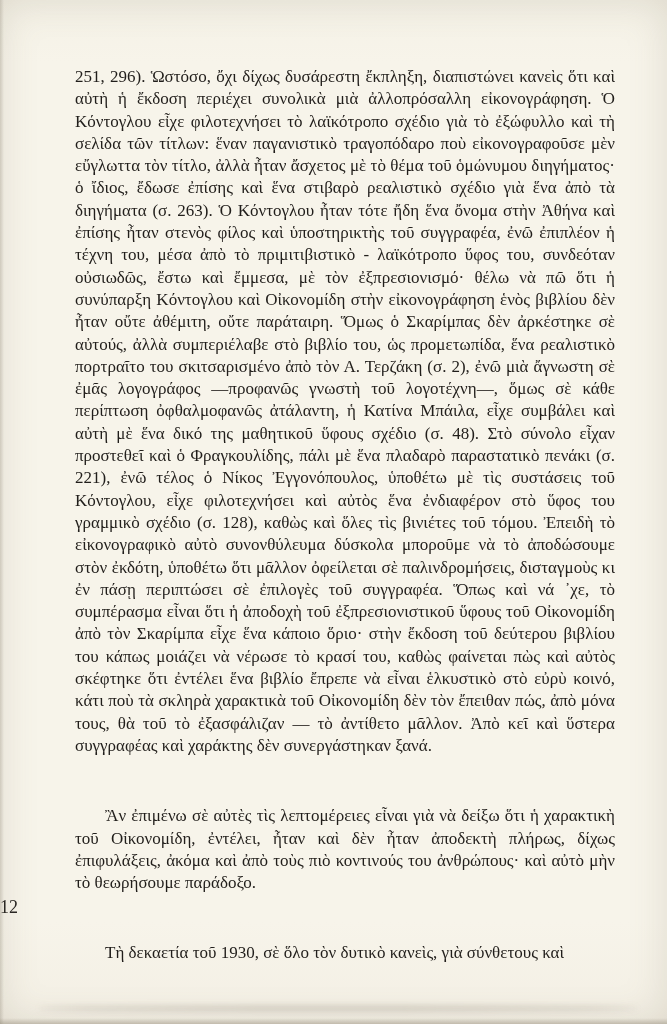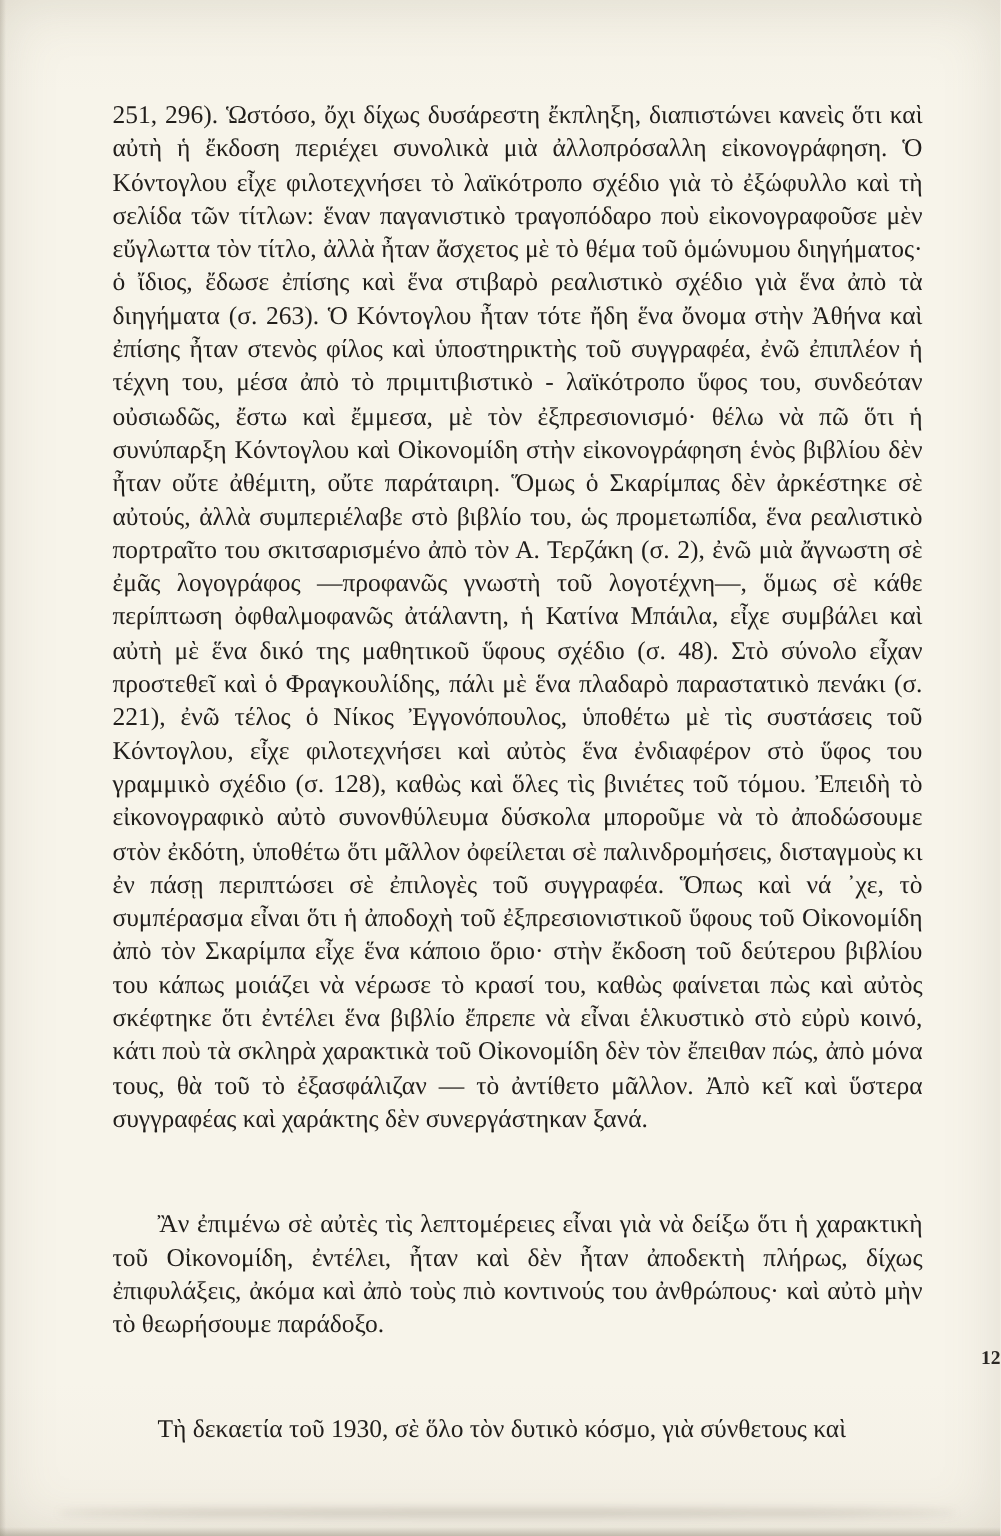--- a/index.html
+++ b/index.html
@@ -37,24 +37,23 @@
   }
   .text-block p.indent {
     text-indent: 30px;
     margin-top: 48px;
   }
   .page-number {
     position: absolute;
     left: 0;
     top: 897px;
     width: 667px;
-    text-align: right;
+    text-align: left;
     color: #2a2723;
-    font-size: 13px;
-    font-weight: bold;
+    font-size: 18px;
   }
   .scan-smudge-bottom {
     position: absolute;
     left: 38px;
     top: 1006px;
     width: 600px;
     height: 5px;
     background: rgba(110,100,85,0.28);
     border-radius: 50%;
     filter: blur(3px);
@@ -77,21 +76,21 @@
   }
 </style>
 </head>
 <body>
 
 <div class="page">
 
   <div class="text-block">
     <p>251, 296). Ὡστόσο, ὄχι δίχως δυσάρεστη ἔκπληξη, διαπιστώνει κανεὶς ὅτι καὶ αὐτὴ ἡ ἔκδοση περιέχει συνολικὰ μιὰ ἀλλοπρόσαλλη εἰκονογράφηση. Ὁ Κόντογλου εἶχε φιλοτεχνήσει τὸ λαϊκότροπο σχέδιο γιὰ τὸ ἐξώφυλλο καὶ τὴ σελίδα τῶν τίτλων: ἕναν παγανιστικὸ τραγοπόδαρο ποὺ εἰκονογραφοῦσε μὲν εὔγλωττα τὸν τίτλο, ἀλλὰ ἦταν ἄσχετος μὲ τὸ θέμα τοῦ ὁμώνυμου διηγήματος· ὁ ἴδιος, ἔδωσε ἐπίσης καὶ ἕνα στιβαρὸ ρεαλιστικὸ σχέδιο γιὰ ἕνα ἀπὸ τὰ διηγήματα (σ. 263). Ὁ Κόντογλου ἦταν τότε ἤδη ἕνα ὄνομα στὴν Ἀθήνα καὶ ἐπίσης ἦταν στενὸς φίλος καὶ ὑποστηρικτὴς τοῦ συγγραφέα, ἐνῶ ἐπιπλέον ἡ τέχνη του, μέσα ἀπὸ τὸ πριμιτιβιστικὸ - λαϊκότροπο ὕφος του, συνδεόταν οὐσιωδῶς, ἔστω καὶ ἔμμεσα, μὲ τὸν ἐξπρεσιονισμό· θέλω νὰ πῶ ὅτι ἡ συνύπαρξη Κόντογλου καὶ Οἰκονομίδη στὴν εἰκονογράφηση ἑνὸς βιβλίου δὲν ἦταν οὔτε ἀθέμιτη, οὔτε παράταιρη. Ὅμως ὁ Σκαρίμπας δὲν ἀρκέστηκε σὲ αὐτούς, ἀλλὰ συμπεριέλαβε στὸ βιβλίο του, ὡς προμετωπίδα, ἕνα ρεαλιστικὸ πορτραῖτο του σκιτσαρισμένο ἀπὸ τὸν Α. Τερζάκη (σ. 2), ἐνῶ μιὰ ἄγνωστη σὲ ἐμᾶς λογογράφος —προφανῶς γνωστὴ τοῦ λογοτέχνη—, ὅμως σὲ κάθε περίπτωση ὀφθαλμοφανῶς ἀτάλαντη, ἡ Κατίνα Μπάιλα, εἶχε συμβάλει καὶ αὐτὴ μὲ ἕνα δικό της μαθητικοῦ ὕφους σχέδιο (σ. 48). Στὸ σύνολο εἶχαν προστεθεῖ καὶ ὁ Φραγκουλίδης, πάλι μὲ ἕνα πλαδαρὸ παραστατικὸ πενάκι (σ. 221), ἐνῶ τέλος ὁ Νίκος Ἐγγονόπουλος, ὑποθέτω μὲ τὶς συστάσεις τοῦ Κόντογλου, εἶχε φιλοτεχνήσει καὶ αὐτὸς ἕνα ἐνδιαφέρον στὸ ὕφος του γραμμικὸ σχέδιο (σ. 128), καθὼς καὶ ὅλες τὶς βινιέτες τοῦ τόμου. Ἐπειδὴ τὸ εἰκονογραφικὸ αὐτὸ συνονθύλευμα δύσκολα μποροῦμε νὰ τὸ ἀποδώσουμε στὸν ἐκδότη, ὑποθέτω ὅτι μᾶλλον ὀφείλεται σὲ παλινδρομήσεις, δισταγμοὺς κι ἐν πάσῃ περιπτώσει σὲ ἐπιλογὲς τοῦ συγγραφέα. Ὅπως καὶ νά ᾽χε, τὸ συμπέρασμα εἶναι ὅτι ἡ ἀποδοχὴ τοῦ ἐξπρεσιονιστικοῦ ὕφους τοῦ Οἰκονομίδη ἀπὸ τὸν Σκαρίμπα εἶχε ἕνα κάποιο ὅριο· στὴν ἔκδοση τοῦ δεύτερου βιβλίου του κάπως μοιάζει νὰ νέρωσε τὸ κρασί του, καθὼς φαίνεται πὼς καὶ αὐτὸς σκέφτηκε ὅτι ἐντέλει ἕνα βιβλίο ἔπρεπε νὰ εἶναι ἑλκυστικὸ στὸ εὐρὺ κοινό, κάτι ποὺ τὰ σκληρὰ χαρακτικὰ τοῦ Οἰκονομίδη δὲν τὸν ἔπειθαν πώς, ἀπὸ μόνα τους, θὰ τοῦ τὸ ἐξασφάλιζαν — τὸ ἀντίθετο μᾶλλον. Ἀπὸ κεῖ καὶ ὕστερα συγγραφέας καὶ χαράκτης δὲν συνεργάστηκαν ξανά.</p>
     <p class="indent">Ἂν ἐπιμένω σὲ αὐτὲς τὶς λεπτομέρειες εἶναι γιὰ νὰ δείξω ὅτι ἡ χαρακτικὴ τοῦ Οἰκονομίδη, ἐντέλει, ἦταν καὶ δὲν ἦταν ἀποδεκτὴ πλήρως, δίχως ἐπιφυλάξεις, ἀκόμα καὶ ἀπὸ τοὺς πιὸ κοντινούς του ἀνθρώπους· καὶ αὐτὸ μὴν τὸ θεωρήσουμε παράδοξο.</p>
-    <p class="indent">Τὴ δεκαετία τοῦ 1930, σὲ ὅλο τὸν δυτικὸ κόσμο, γιὰ σύνθετους καὶ</p>
+    <p class="indent">Τὴ δεκαετία τοῦ 1930, σὲ ὅλο τὸν δυτικὸ κανεὶς, γιὰ σύνθετους καὶ</p>
   </div>
 
   <div class="page-number">12</div>
 
   <div class="scan-smudge-bottom"></div>
   <div class="scan-edge-bottom"></div>
   <div class="scan-edge-left"></div>
 
 </div>
 

